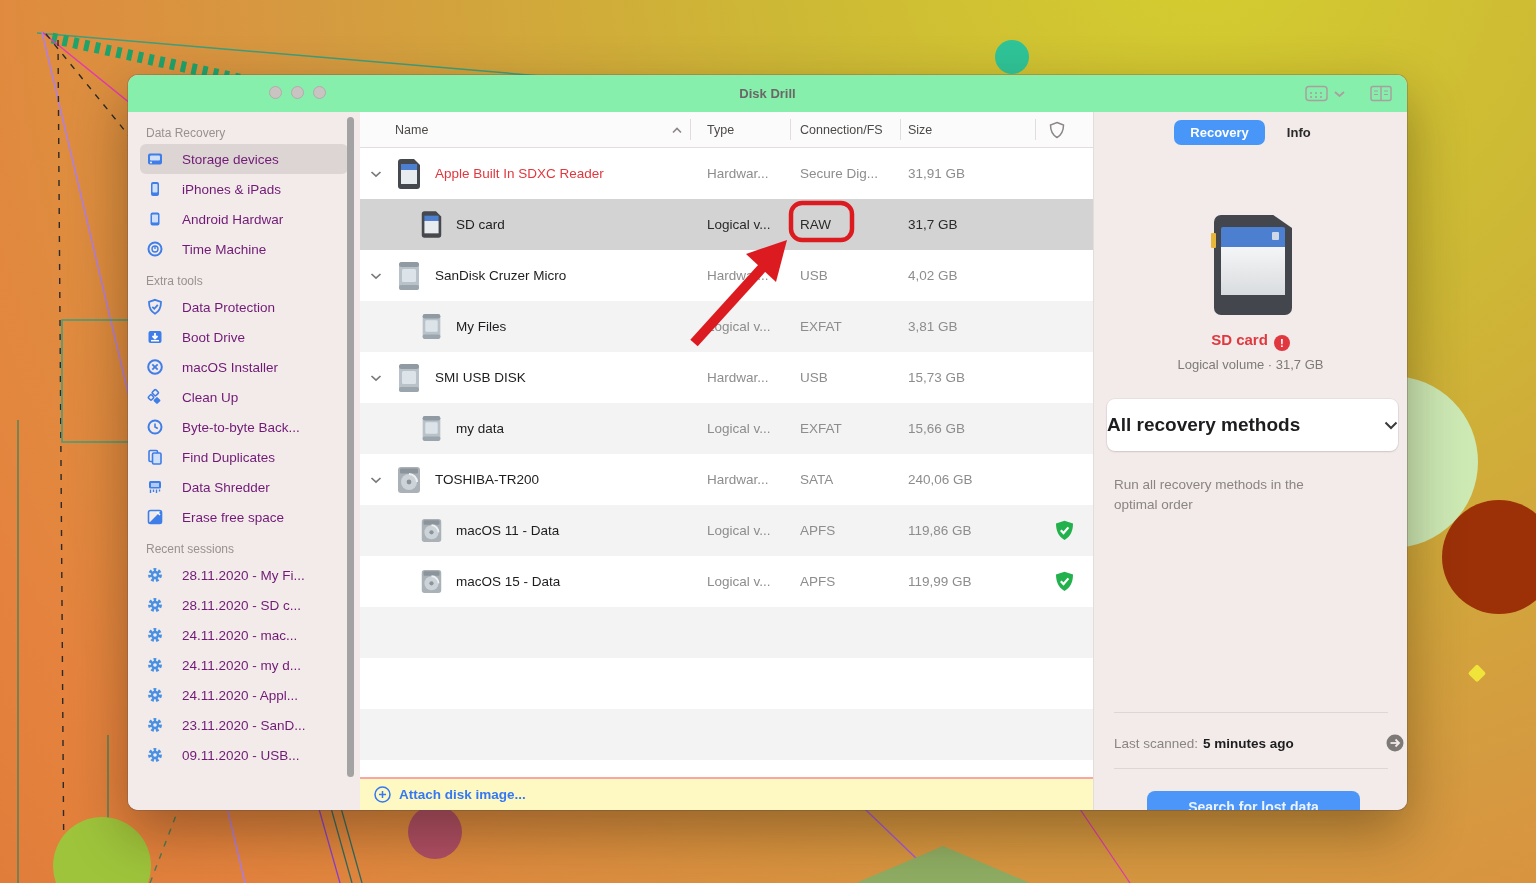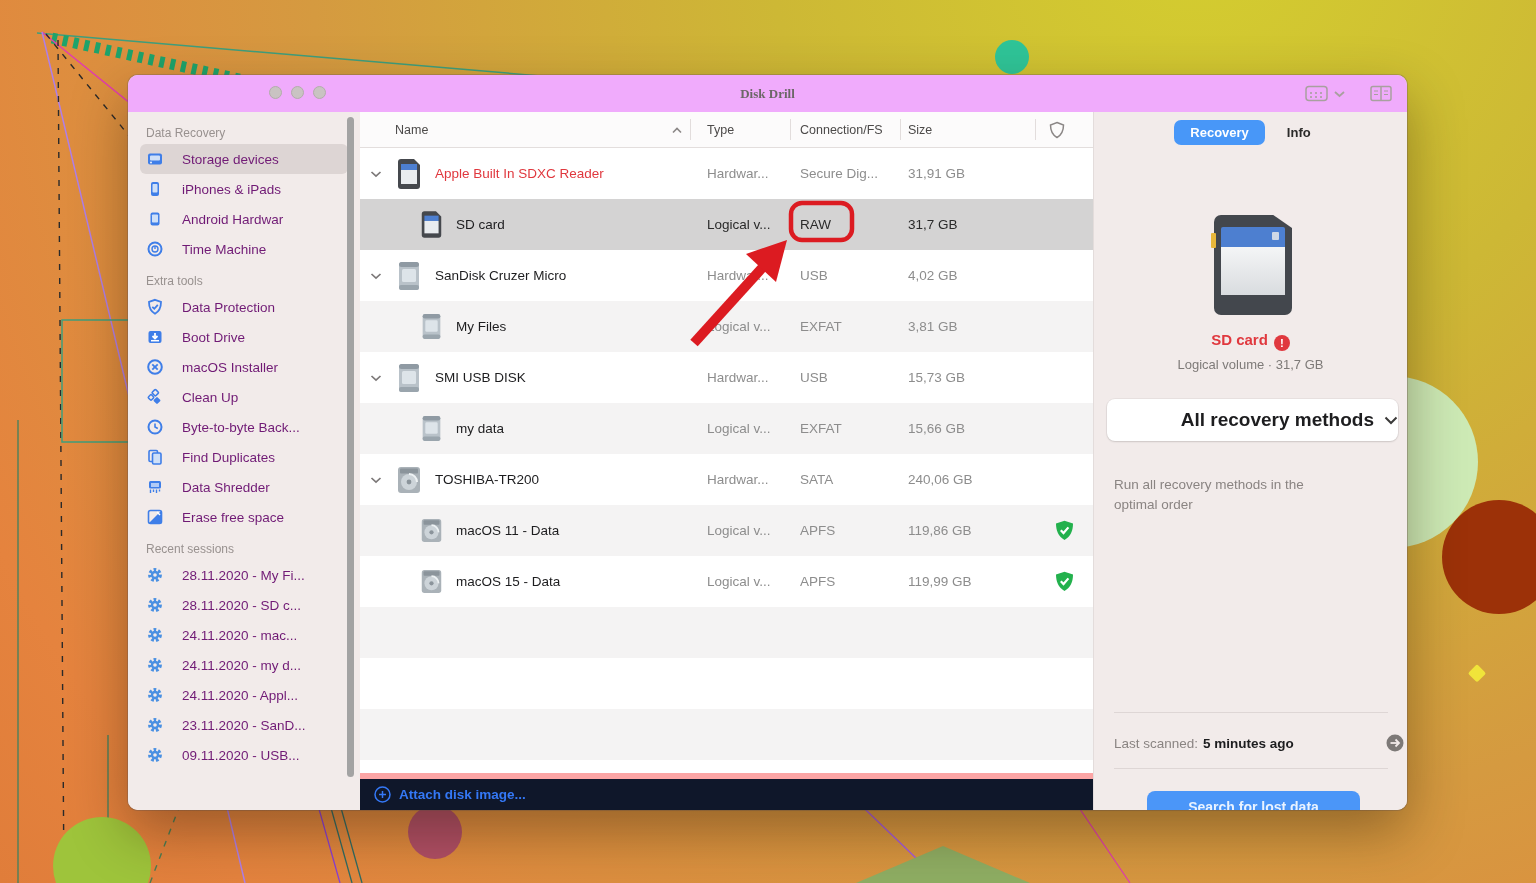--- a/index.html
+++ b/index.html
@@ -5,21 +5,21 @@
   html,body{margin:0;padding:0;}
   #canvas{position:relative;width:1536px;height:883px;overflow:hidden;
     font-family:"Liberation Sans",sans-serif;
     background:radial-gradient(circle at 78% -8%, #d4ce2f 0%, #cdb835 28%, #d59a40 58%, #e5833e 88%, #e07d3a 100%);}
   svg{display:block}
   .abs{position:absolute}
 
   
   #window{position:absolute;left:128px;top:75px;width:1279px;height:735px;border-radius:10px;
     background:#f2ebea;box-shadow:0 22px 55px rgba(40,20,5,.38), 0 0 0 1px rgba(120,100,95,.35);overflow:hidden;}
-  #titlebar{position:absolute;left:0;top:0;right:0;height:37px;background:#f0abfc;border-bottom:1px solid #d9d1d0;font-family:Liberation Serif, serif;}
+  #titlebar{position:absolute;left:0;top:0;right:0;height:37px;background:#86efac;border-bottom:1px solid #d9d1d0;}
   .tl{position:absolute;top:10.5px;width:13px;height:13px;border-radius:50%;background:#c9c3c2;border:1px solid #b3acab;box-sizing:border-box}
   #win-title{position:absolute;left:0;right:0;top:0;height:37px;line-height:37px;text-align:center;
     font-size:13px;font-weight:700;color:#6b6766;}
   .tb-icon{position:absolute;top:10px;color:#a8a09f}
 
   #body{position:absolute;left:0;top:37px;right:0;bottom:0;display:flex;}
 
   
   #sidebar{position:relative;width:232px;background:#f2ebea;flex:none;box-sizing:border-box;padding-top:4px;}
   .sb-title{margin:10px 0 4px 18px;font-size:12px;font-weight:400;color:#98918f;}
@@ -42,43 +42,43 @@
   .c-type{width:100px;flex:none;padding-left:17px;box-sizing:border-box;color:#8d8d8d;padding-right:2px;overflow:hidden;white-space:nowrap}
   .c-fs{width:110px;flex:none;padding-left:10px;box-sizing:border-box;color:#8d8d8d;white-space:nowrap}
   .c-size{width:135px;flex:none;padding-left:8px;box-sizing:border-box;color:#8d8d8d;white-space:nowrap}
   .c-shield{flex:1;display:flex;justify-content:center;align-items:center}
   .row.selected .c-type,.row.selected .c-fs,.row.selected .c-size{color:#2a2a2a;}
   .row .name-label{margin-left:13px;color:#1d1d1f;white-space:nowrap}
   .row .name-label.red{color:#e0383e;}
   .expander{width:20px;margin-left:6px;flex:none;display:flex;justify-content:center}
   .stripe{height:51px;}
   .stripe.g{background:#f4f3f3;}
-  #tfoot{margin-top:auto;flex:none;height:31px;border-top:6px solid #fca5a5;background:#0f172a;
+  #tfoot{margin-top:auto;flex:none;height:31px;border-top:2px solid #fca5a5;background:#fef9c3;
     display:flex;align-items:center;}
   #attach{display:flex;align-items:center;margin-left:14px;color:#3478f6;font-size:13.5px;font-weight:600;cursor:pointer}
   #attach svg{margin-right:8px}
 
   
   #panel{position:relative;flex:1;background:#f2ebea;border-left:1px solid #e3dcdb;}
   #seg{position:absolute;left:0;right:0;top:8px;display:flex;justify-content:center;align-items:center;gap:0px;}
   #tab-recovery{background:#4897f8;color:#fff;font-size:13px;font-weight:700;border-radius:7px;padding:5px 16px;}
   #tab-info{color:#2b2a29;font-size:13px;font-weight:600;padding:5px 16px;margin-left:6px;}
   #sdcard-art{position:absolute;left:120px;top:103px;width:78px;height:100px;}
   #sd-body{position:absolute;inset:0;background:#43474d;border-radius:7px;
     clip-path:polygon(0 0,76% 0,100% 13%,100% 100%,0 100%);}
   #sd-stripe{position:absolute;left:7px;right:7px;top:12px;height:20px;background:#4d7fd0;border-radius:2px 2px 0 0;}
   #sd-lock{position:absolute;right:13px;top:17px;width:7px;height:8px;background:#cfd8e6;border-radius:1px;}
   #sd-label{position:absolute;left:7px;right:7px;top:32px;height:48px;background:linear-gradient(#f4f5f6,#d9dcdf);}
   #sd-tab{position:absolute;left:-3px;top:18px;width:5px;height:15px;background:#e8b73a;border-radius:1px;}
   #dev-name{position:absolute;left:0;right:0;top:219px;text-align:center;font-size:15px;font-weight:700;color:#e0383e;}
   #dev-name .excl{display:inline-block;width:16px;height:16px;border-radius:50%;background:#e0383e;color:#fff;
     font-size:11.5px;line-height:16px;text-align:center;font-weight:800;vertical-align:-2px;margin-left:6px;}
   #dev-sub{position:absolute;left:0;right:0;top:245px;text-align:center;font-size:13px;color:#7e7a78;}
-  #method-btn{position:absolute;left:13px;right:9px;top:287px;height:42px;background:#fff;border-radius:8px;
-    box-shadow:0 1px 2px rgba(0,0,0,.12), 0 0 0 1px rgba(0,0,0,.04);display:flex;align-items:center;justify-content:flex-end;}
+  #method-btn{position:absolute;left:13px;right:9px;top:287px;height:52px;background:#fff;border-radius:8px;
+    box-shadow:0 1px 2px rgba(0,0,0,.12), 0 0 0 1px rgba(0,0,0,.04);display:flex;align-items:center;justify-content:space-between;}
   #method-btn .lbl{font-size:19px;font-weight:700;color:#1d1d1f;}
   #method-btn svg{margin-left:10px}
   #method-desc{position:absolute;left:20px;top:363px;width:235px;font-size:13.5px;line-height:20px;color:#8a8482;}
   .pdiv{position:absolute;left:20px;right:19px;height:1px;background:#ded6d5;}
   #lastscan{position:absolute;left:20px;right:3px;top:622px;display:flex;align-items:center;font-size:13.5px;}
   #lastscan .k{color:#8a8482;}
   #lastscan .v{color:#1d1d1f;margin-left:5px;font-weight:600;}
   #lastscan .go{margin-left:auto;}
   #search-btn{position:absolute;left:53px;right:47px;top:679px;height:31px;background:#4b96f8;border-radius:8px;
     color:#eaf3ff;font-size:14px;font-weight:700;display:flex;align-items:center;justify-content:center;}

